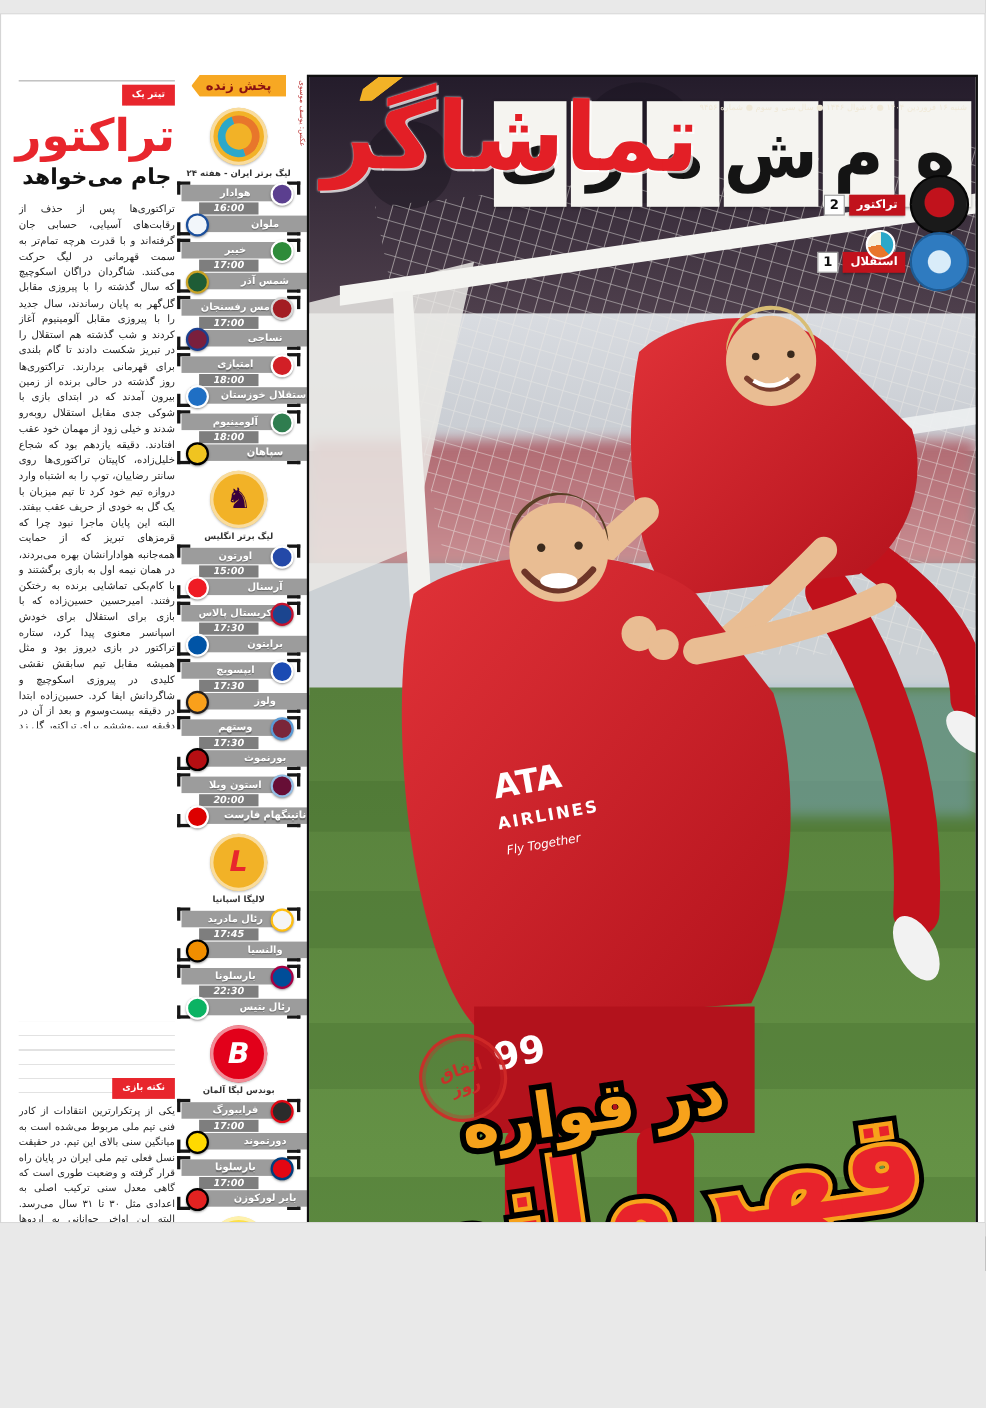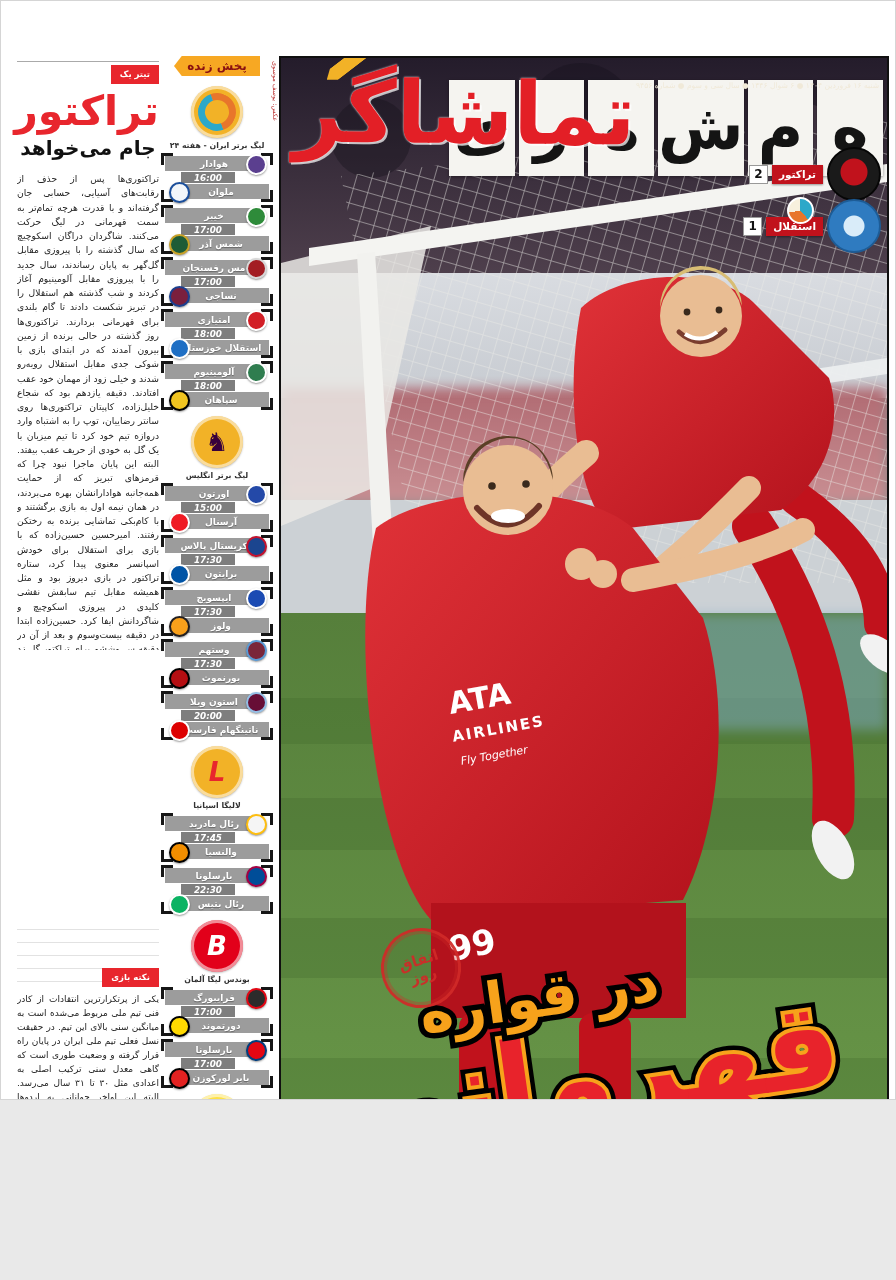--- a/index.html
+++ b/index.html
@@ -1,17 +1,17 @@
 <!DOCTYPE html>
 <html lang="fa"><head>
 <meta charset="utf-8">
 <style>
   html,body{margin:0;padding:0;background:#e9e9e9;}
   #page{width:896px;height:1100px;position:relative;background:#fff;overflow:hidden;
-        font-family:"DejaVu Sans",sans-serif;border:1px solid #d5d5d5;box-sizing:border-box;margin:0 auto;}
+        font-family:"DejaVu Sans",sans-serif;border:1px solid #d5d5d5;box-sizing:border-box;margin:12px auto;}
 
   
   .lead{position:absolute;left:16px;top:60px;width:142px;direction:rtl;}
   .kicker-line{border-top:1px solid #aaa;position:relative;height:24px;}
   .kicker-tag{position:absolute;right:0;top:3px;background:#e8262d;color:#fff;font-size:8.5px;
               padding:4px 9px 5px;font-weight:bold;}
   .kicker-tag::after{content:"";position:absolute;left:4px;bottom:-5px;border:5px solid transparent;border-top-color:#e8262d;border-left:none;}
   .lead-title{color:#e8262d;font-size:41px;font-weight:bold;text-align:center;margin:4px 0 0;line-height:1.05;}
   .lead-sub{color:#111;font-size:20px;font-weight:bold;text-align:center;margin:3px 0 12px;}
   .body-text{font-size:9.2px;line-height:1.55;text-align:justify;color:#222;overflow:hidden;}
@@ -39,21 +39,21 @@
   .match .c{position:absolute;width:9px;height:9px;border:3px solid #161616;}
   .c.tl{top:-3px;left:-4px;border-right:none;border-bottom:none;}
   .c.bl{bottom:-3px;left:-4px;border-right:none;border-top:none;}
   .c.tr{top:-3px;right:-4px;border-left:none;border-bottom:none;}
   .c.br{bottom:-3px;right:-4px;border-left:none;border-top:none;}
   .trow{height:15px;background:#9c9c9c;display:flex;align-items:center;justify-content:center;position:relative;margin:1px 0;}
   .trow .team-name{color:#fff;font-size:9px;font-weight:bold;direction:rtl;text-shadow:0 1px 1px rgba(0,0,0,.35);white-space:nowrap;}
   .crest{width:17px;height:17px;border-radius:50%;border:2px solid #fff;position:absolute;top:-2px;box-shadow:0 1px 2px rgba(0,0,0,.4);}
   .trow.home{width:calc(100% - 6px);}
   .trow.home .crest{right:-4px;}
-  .trow.away{width:calc(100% - 8px);margin-left:8px;}
+  .trow.away{width:calc(100% - 8px);margin-left:8px;padding-left:20px;}
   .trow.away .crest{left:-4px;}
   .ttime{height:11px;width:54px;background:#7e7e7e;color:#fff;font-size:8.8px;font-weight:bold;
          display:flex;align-items:center;justify-content:center;margin:0 auto 0 16px;font-style:italic;}
 
   
   .photo{position:absolute;left:278px;top:55px;width:610px;height:1192px;border:2px solid #101010;
          box-sizing:border-box;overflow:hidden;background:#8a8a8a;}
   .scene{position:absolute;inset:0;}
   .photo-credit{position:absolute;left:270px;top:60px;writing-mode:vertical-rl;font-size:6.5px;color:#b33;letter-spacing:1px;}
 

